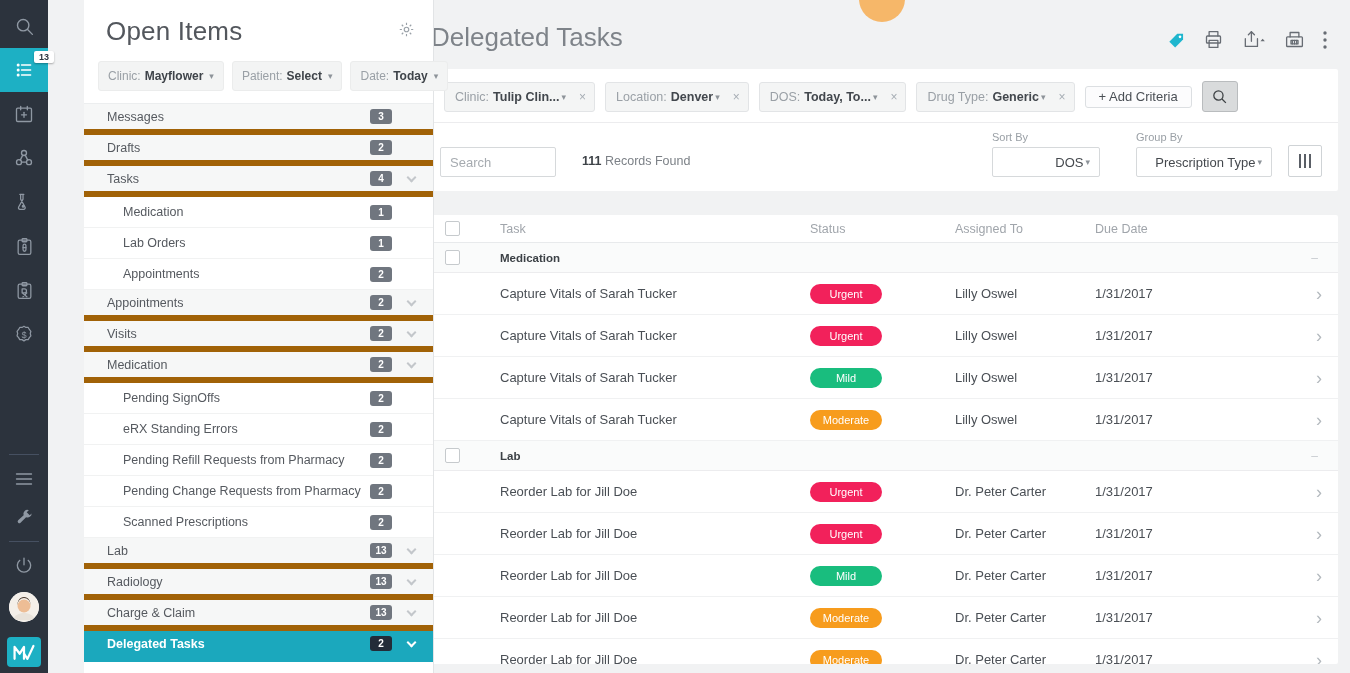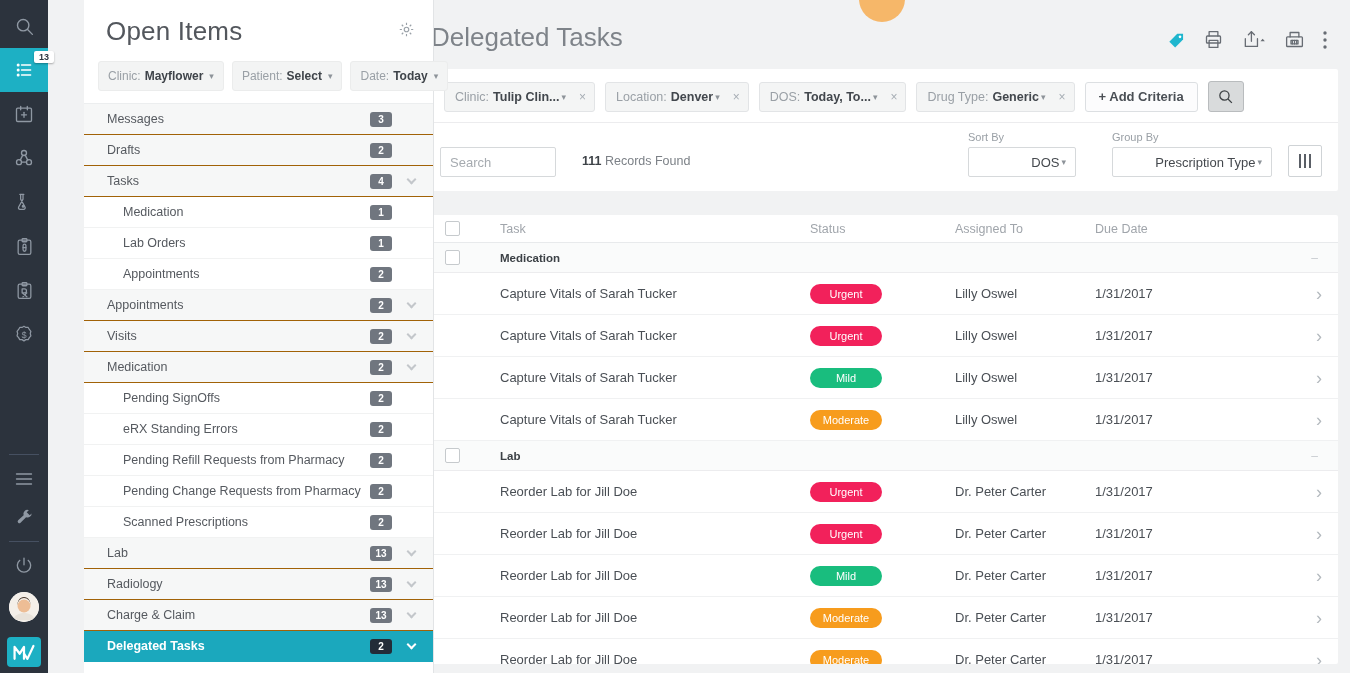--- a/index.html
+++ b/index.html
@@ -25,21 +25,21 @@
   .panel-head { display:flex; align-items:center; justify-content:space-between; padding:16px 18px 10px 22px; }
   .panel-title { font-size:26px; color:#53575d; font-weight:400; letter-spacing:.2px; }
   .gear { color:#9aa1a8; }
   .panel-filters { display:flex; gap:8px; padding:4px 0 12px 14px; border-bottom:1px solid #eceeef; }
   .pf-chip { background:#f3f4f4; border:1px solid #ebecec; border-radius:3px; height:30px; display:flex; align-items:center;
     gap:4px; padding:0 9px; font-size:12px; cursor:pointer; white-space:nowrap; }
   .pf-chip .lab { color:#9aa0a6; }
   .pf-chip .val { color:#3f444a; font-weight:bold; }
   .caret { color:#8d9399; font-size:9px; margin-left:2px; }
   .oi-list { }
-  .oi-row { height:31px; display:flex; align-items:center; background:#f6f7f7; border-bottom:1px solid #a16207;
+  .oi-row { height:31px; display:flex; align-items:center; background:#f6f7f7; border-bottom:6px solid #a16207;
     padding:0 12px 0 23px; cursor:pointer; position:relative; }
   .oi-row.sub { background:#fff; border-bottom:1px solid #f1f2f2; padding-left:39px; }
   .oi-label { flex:1; font-size:12.5px; color:#55595f; }
   .oi-badge { background:#70767f; color:#fff; font-size:10px; font-weight:bold; border-radius:3px;
     padding:2px 0; min-width:22px; text-align:center; margin-right:8px; }
   .chev { width:7px; height:7px; border-right:2px solid #c3c7cb; border-bottom:2px solid #c3c7cb;
     transform:rotate(45deg); margin:-3px 4px 0 6px; }
   .oi-row .chev-slot { width:21px; display:flex; justify-content:center; }
   .oi-row.sel { background:#1ba8bd; border-bottom-color:#1ba8bd; }
   .oi-row.sel .oi-label { color:#fff; font-weight:bold; }
@@ -56,38 +56,38 @@
   .hicon svg { stroke:#676c73; fill:none; stroke-width:1.5; stroke-linecap:round; stroke-linejoin:round; }
 
   .card { background:#fff; margin-left:21px; width:918px; border-radius:2px; }
   .card.filters { margin-top:16px; }
   .crit-row { display:flex; align-items:center; gap:10px; padding:12px 14px 10px; border-bottom:1px solid #ececee; }
   .crit-chip { background:#f4f5f5; border:1px solid #e2e4e6; border-radius:3px; height:30px; display:flex; align-items:center;
     padding:0 8px 0 10px; font-size:12.5px; cursor:pointer; white-space:nowrap; }
   .crit-chip .lab { color:#9aa0a6; margin-right:4px; }
   .crit-chip .val { color:#42474d; font-weight:bold; }
   .crit-x { color:#a6adb4; font-size:12px; margin-left:9px; padding-left:4px; }
-  .add-crit { background:#fcfcfd; border:1px solid #dcdfe2; border-radius:3px; height:30px; display:flex; align-items:center;
-    padding:4px 13px; font-size:13px; color:#4a4f55; cursor:pointer; white-space:nowrap;font-weight:bold; }
+  .add-crit { background:#fcfcfd; border:1px solid #dcdfe2; border-radius:3px; height:22px; display:flex; align-items:center;
+    padding:4px 13px; font-size:13px; color:#4a4f55; cursor:pointer; white-space:nowrap; }
   .srch-btn { width:36px; height:31px; background:#d9dbdc; border:1px solid #b9bcbe; border-radius:3px;
     display:flex; align-items:center; justify-content:center; cursor:pointer; }
   .srch-btn svg { stroke:#3c4043; fill:none; stroke-width:1.8; }
 
   .rec-row { display:flex; align-items:flex-end; padding:8px 16px 14px 20px; }
   .search-input { width:116px; height:30px; border:1px solid #d6d9db; border-radius:2px; font-size:13px; padding:0 9px;
     color:#4a4f55; outline:none; font-family:"Liberation Sans", sans-serif; }
   .search-input::placeholder { color:#a6abb0; }
   .records { font-size:12.5px; color:#7c8187; margin:8px 0 9px 26px; flex:1; }
   .records b { color:#3e4348; }
   .dd-group { display:flex; flex-direction:column; margin-left:36px; }
   .dd-label { font-size:11px; color:#9aa0a6; margin-bottom:4px; }
   .dd { height:30px; border:1px solid #d6d9db; border-radius:2px; background:#fff; display:flex; align-items:center;
     justify-content:flex-end; padding:0 9px; font-size:13px; color:#45494e; cursor:pointer; }
   .dd.sort { width:108px; }
-  .dd.group { width:160px; }
+  .dd.group { width:136px; }
   .cols-btn { width:34px; height:32px; border:1px solid #cfd3d6; border-radius:2px; background:#fff; margin-left:16px;
     display:flex; align-items:center; justify-content:center; gap:2.5px; cursor:pointer; }
   .cols-btn i { width:2.5px; height:14px; background:#5a5f66; display:block; }
 
   
   .card.table { margin-top:24px; height:449px; overflow:hidden; }
   .trow { display:grid; grid-template-columns:60px 330px 145px 140px 200px 1fr; align-items:center; }
   .thead { height:28px; border-bottom:1px solid #e8eaec; color:#a0a5ab; font-size:12.5px; }
   .cbx { width:15px; height:15px; border:1.5px solid #c6cacd; border-radius:2px; background:#fff; margin-left:25px; cursor:pointer; }
   .cell-task { padding-left:20px; }

